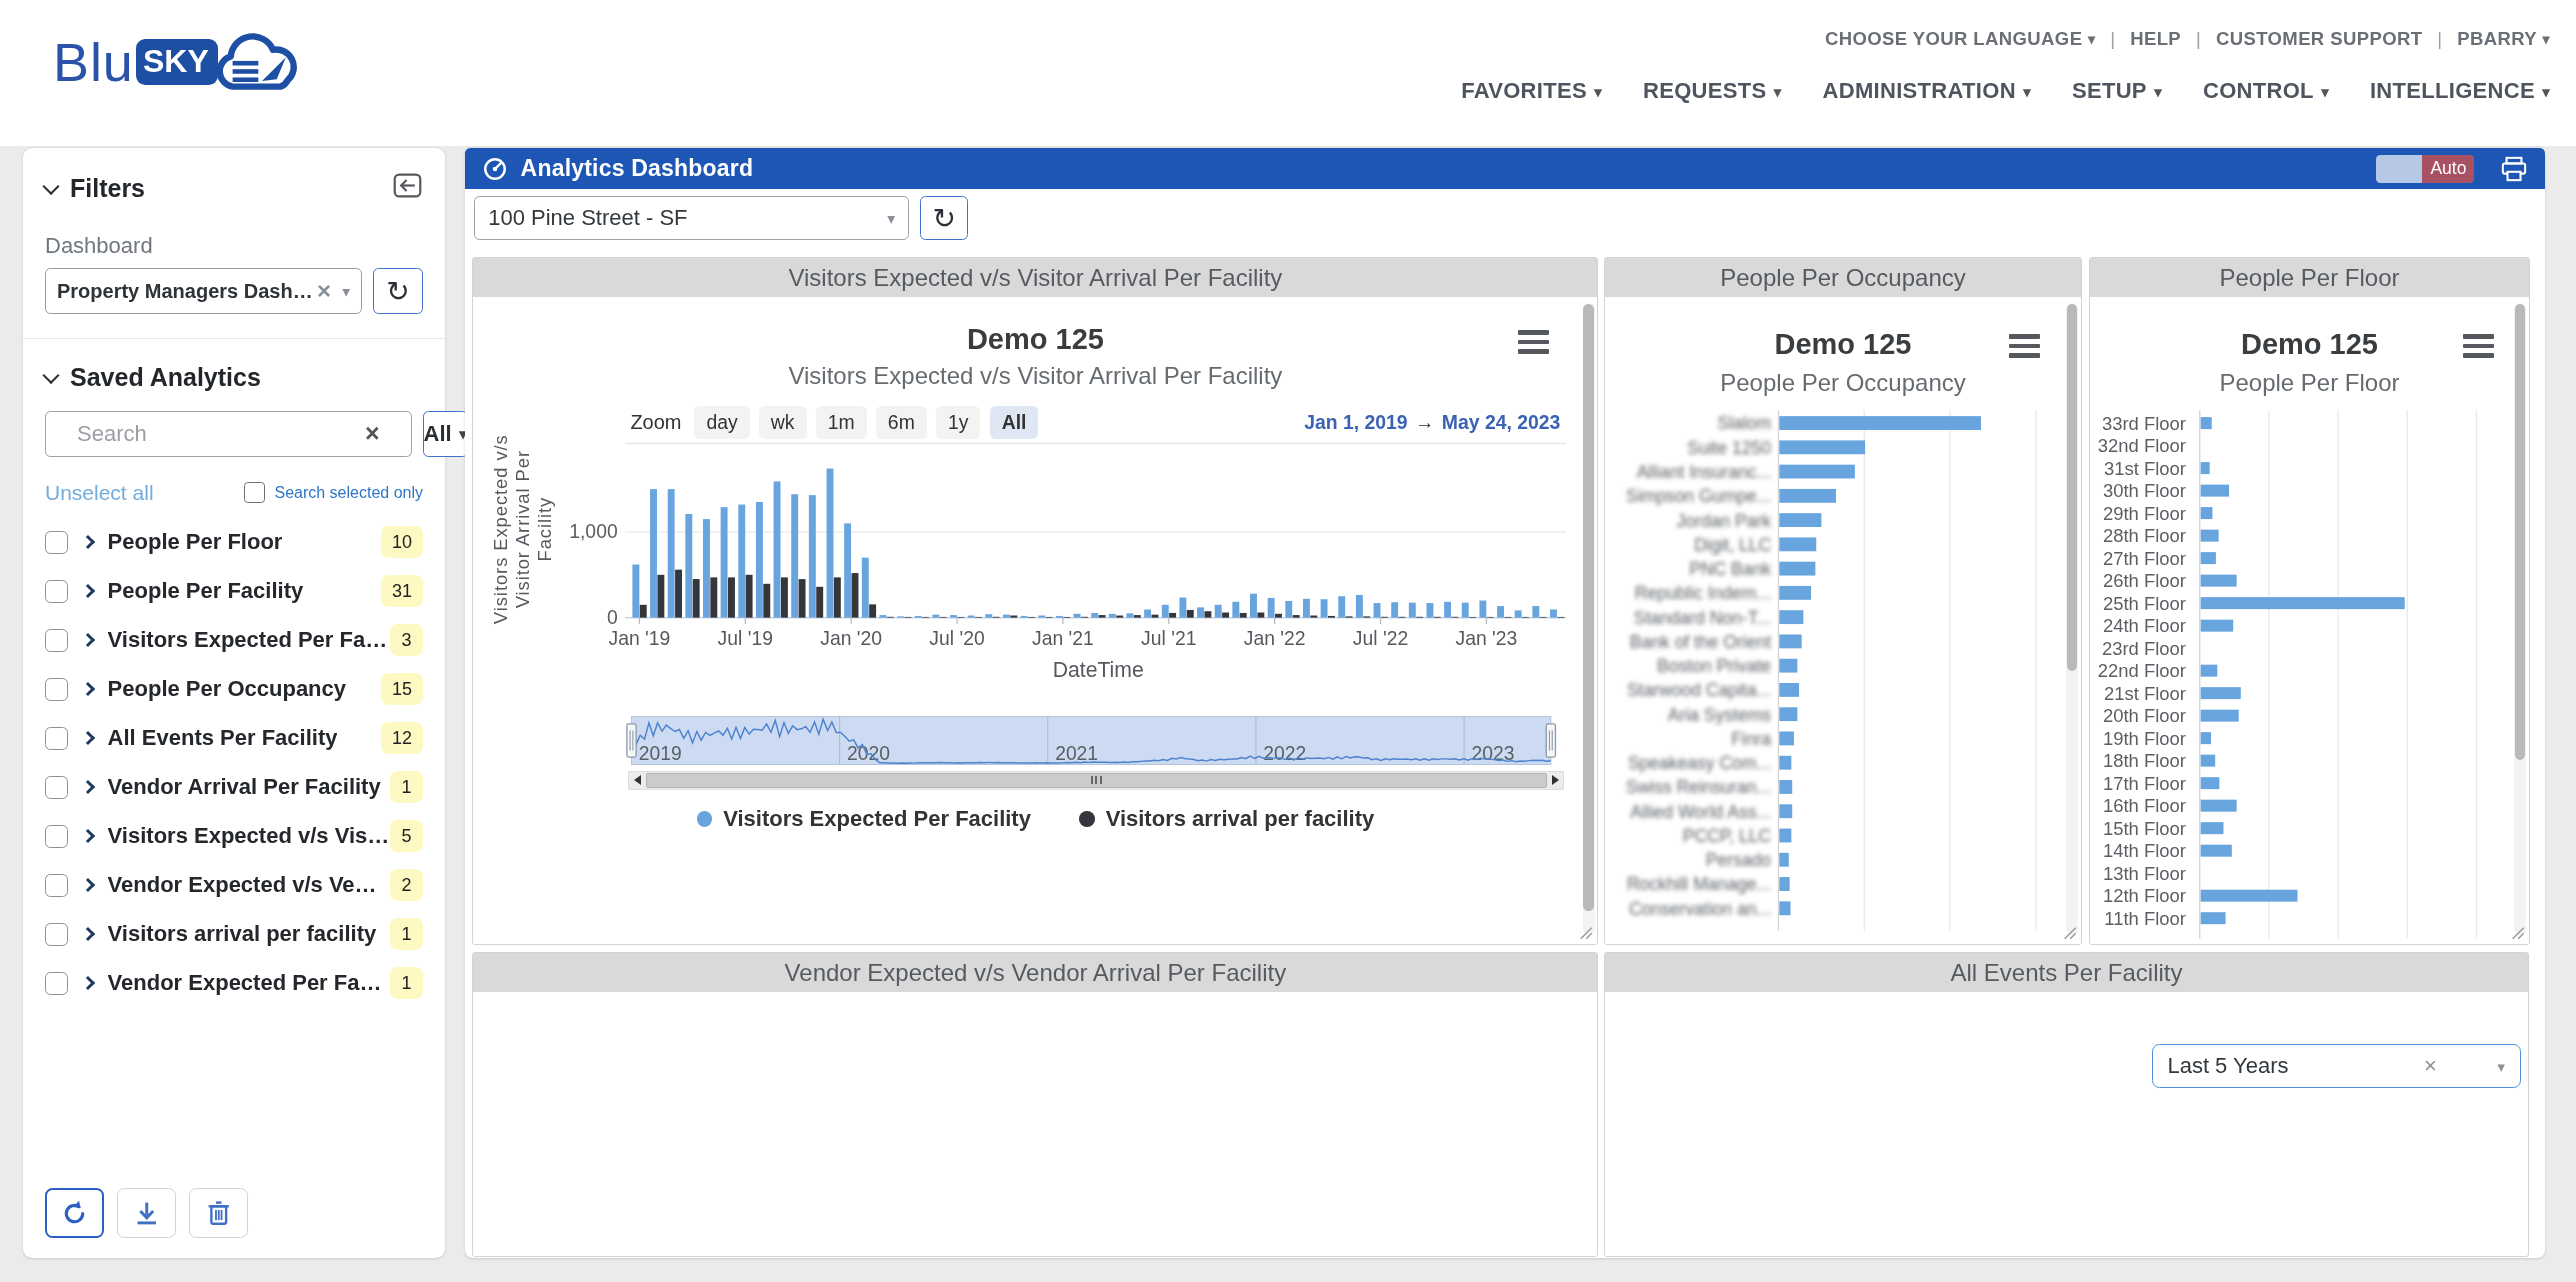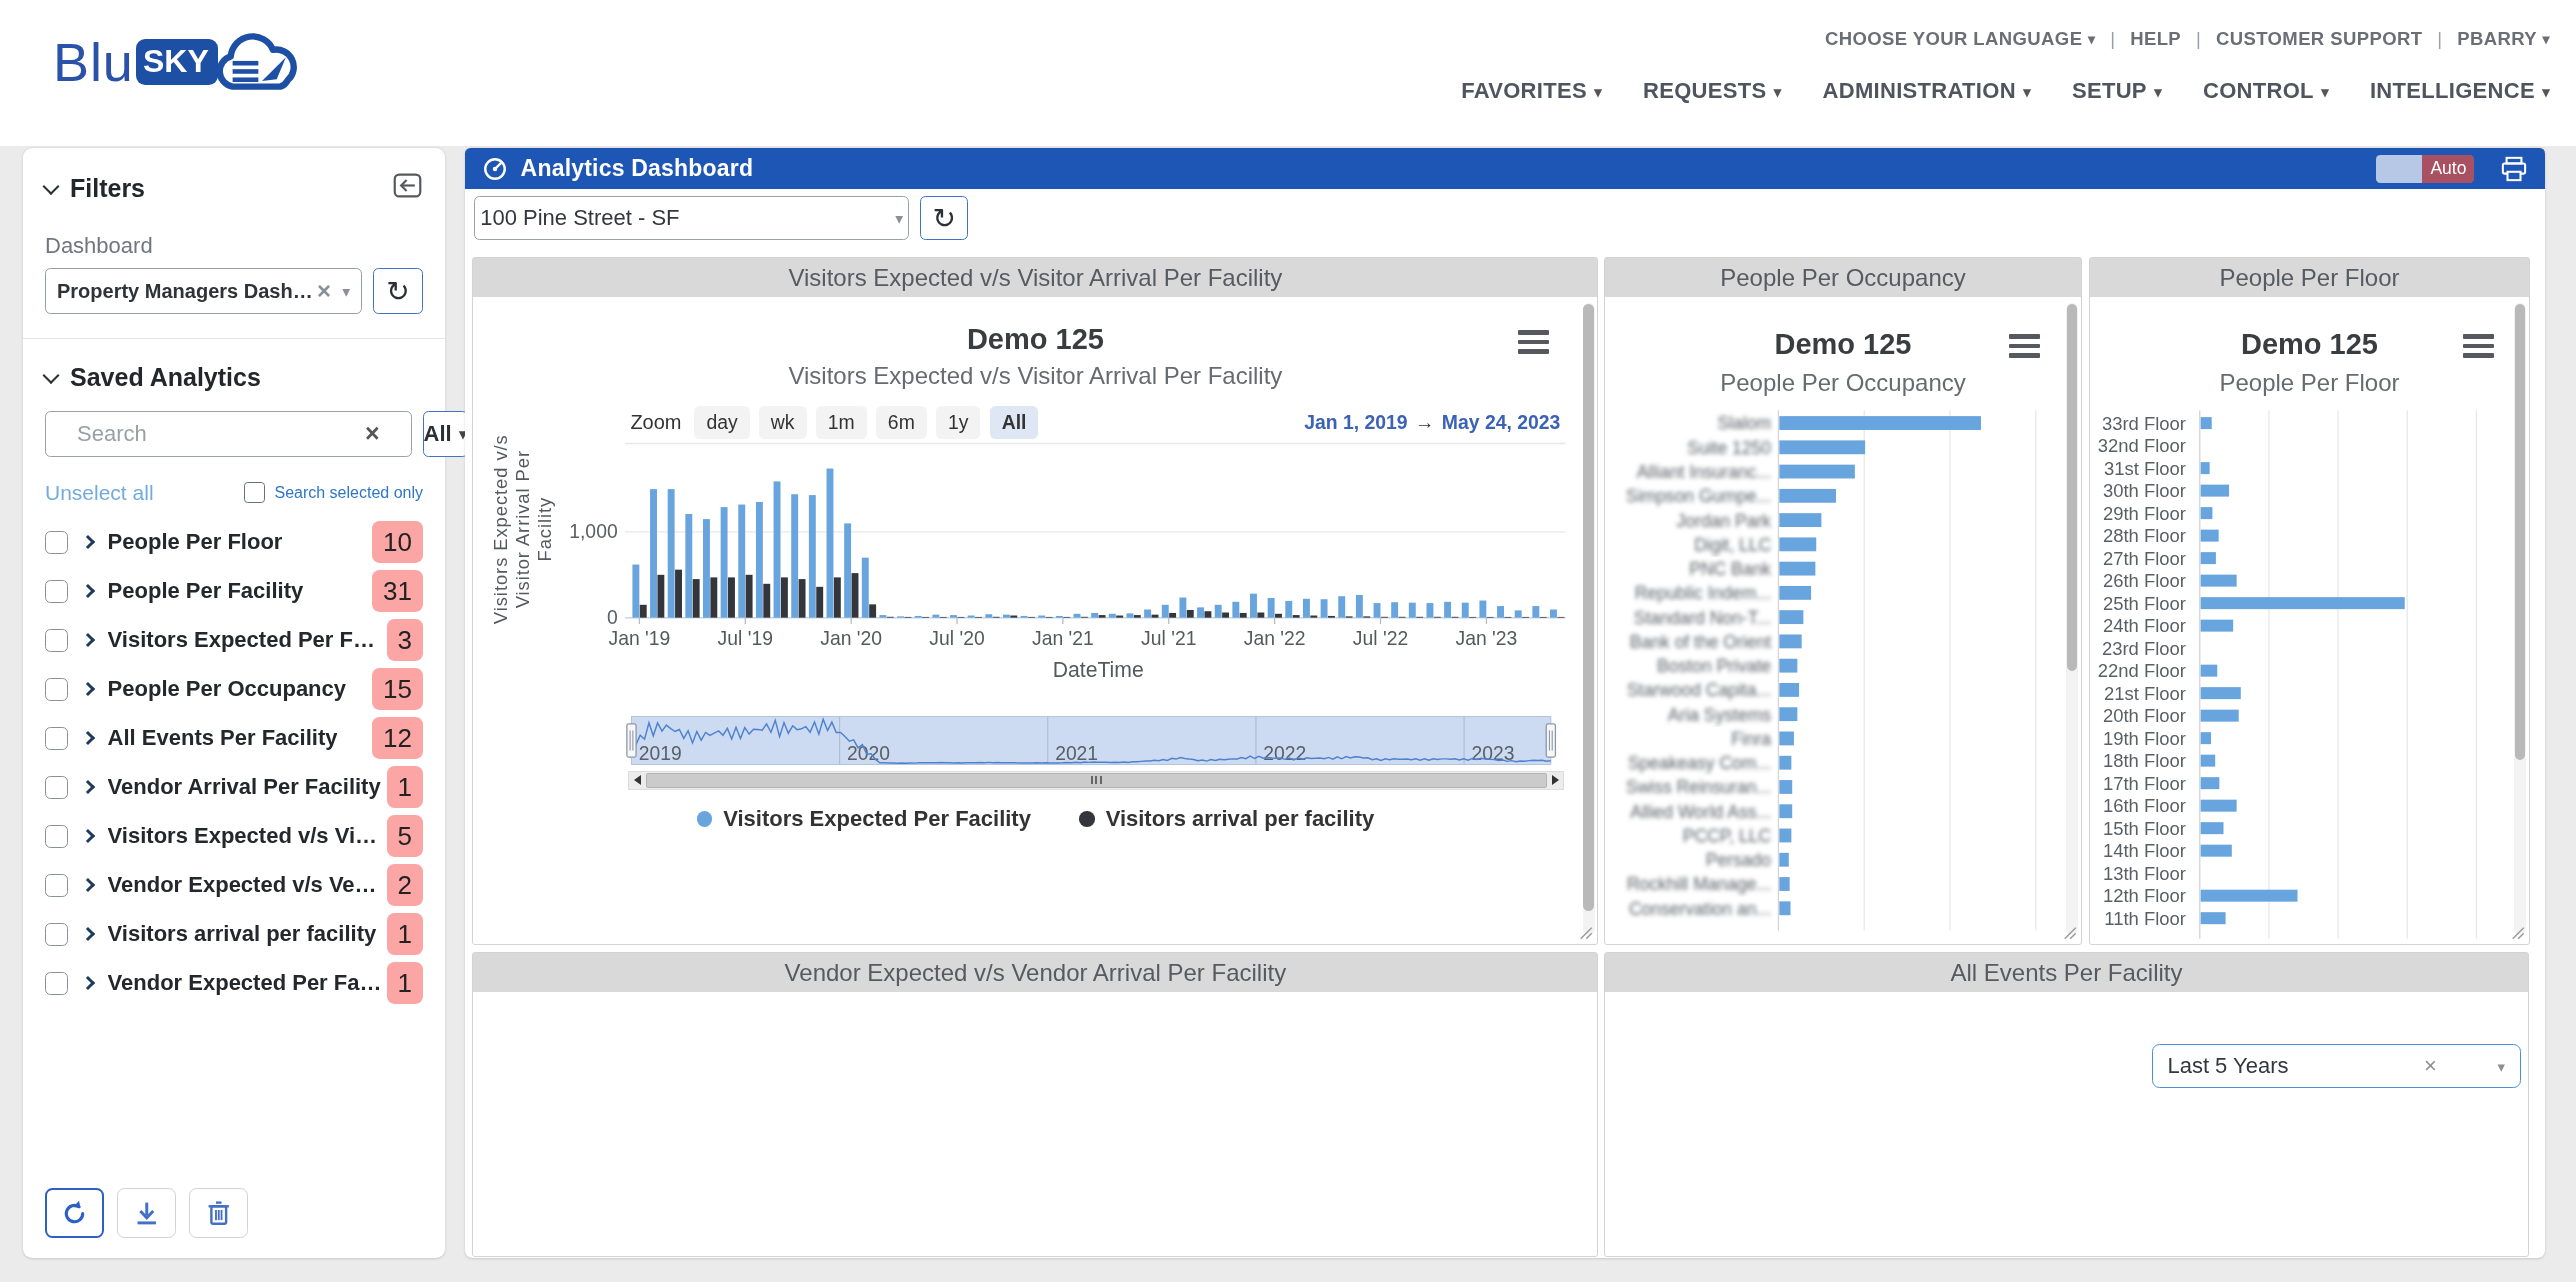--- a/index.html
+++ b/index.html
@@ -48,35 +48,35 @@
   .all-btn { width:81px; height:46px; border:1.8px solid #4272c8; border-radius:5.5px; background:#fff; font-size:22px; font-weight:600; color:#2b2f36; display:flex; align-items:center; justify-content:center; gap:7.4px; cursor:pointer; }
   .all-btn .car { font-size:14.8px; color:#444; }
   .unselect-row { display:flex; align-items:center; margin-top:24px; }
   .unselect-link { font-size:21px; color:#74abdd; cursor:pointer; }
   .sso { margin-left:auto; display:flex; align-items:center; gap:9.2px; font-size:16px; color:#2e76c8; }
   .sso .cb { width:21px; height:21px; border-radius:3.7px; border-color:#6b7075; }
   .sa-list { margin-top:13px; }
   .sa-item { display:flex; align-items:center; height:49px; cursor:pointer; }
   .sa-item .chev-r { margin-left:14.8px; flex:0 0 auto; }
   .sa-item .lbl { margin-left:14.8px; font-size:22px; font-weight:700; color:#24272b; white-space:nowrap; overflow:hidden; text-overflow:ellipsis; }
-  .sa-item .badge { margin-left:auto; background:#fca5a5; border-radius:7.4px; padding:5.5px 11px; font-size:26px; color:#222; min-width:33px; text-align:center; flex:0 0 auto; }
+  .sa-item .badge { margin-left:auto; background:#fef9c3; border-radius:7.4px; padding:5.5px 11px; font-size:18px; color:#222; min-width:33px; text-align:center; flex:0 0 auto; }
   .side-actions { position:absolute; left:22px; bottom:20px; display:flex; gap:13px; }
   .act-btn { width:59px; height:50px; border-radius:7.4px; background:#fff; border:0.9px solid #d2d2d2; display:flex; align-items:center; justify-content:center; cursor:pointer; }
   .act-btn.primary { border:2.3px solid #2d5fc4; }
 
   
   .main-card { position:absolute; left:465px; top:148px; width:2080px; height:1110px; background:#fff; border-radius:7.4px; box-shadow:0 0.9px 2.8px rgba(0,0,0,.15); }
   .blue-bar { position:absolute; top:0; left:0; right:0; height:41px; background:#1d56b4; border-radius:5.5px 5.5px 0 0; display:flex; align-items:center; padding:0 16.6px; gap:13px; }
   .blue-bar .btitle { color:#fff; font-size:23px; font-weight:600; letter-spacing:0.2px; }
   .bar-right { margin-left:auto; display:flex; align-items:center; gap:26px; }
   .auto-toggle { width:98px; height:28px; border-radius:4.6px; overflow:hidden; display:flex; cursor:pointer; box-shadow:inset 0 0 0 0.9px rgba(255,255,255,.25); }
   .auto-toggle .knob { flex:1; background:#b6c8e6; }
   .auto-toggle .on { width:52px; background:#a85162; color:#fff; font-size:17.5px; display:flex; align-items:center; justify-content:center; }
   .fac-row { position:absolute; top:48px; left:9.2px; display:flex; gap:11px; }
-  .fac-sel { width:435px; height:44px; border:1.4px solid #98a0a8; border-radius:5.5px; display:flex; align-items:center; padding:0 5px; cursor:pointer; }
+  .fac-sel { width:435px; height:44px; border:1.4px solid #98a0a8; border-radius:5.5px; display:flex; align-items:center; padding:0 13px; cursor:pointer; }
   .fac-sel .val { font-size:22px; color:#33383d; }
   .fac-sel .car { margin-left:auto; font-size:15.7px; color:#8a9097; }
   .fac-refresh { width:48px; height:44px; }
 
   
   .panel { position:absolute; background:#fff; border:0.9px solid #d3d3d3; border-radius:2.8px; }
   .panel-hd { height:39px; background:#d9d9d9; display:flex; align-items:center; justify-content:center; font-size:24px; color:#565b61; }
   .panel-bd { position:relative; height:calc(100% - 39px); overflow:hidden; }
   .p1 { left:7.4px; top:109px; width:1126px; height:688px; }
   .p2 { left:1139px; top:109px; width:478px; height:688px; }

